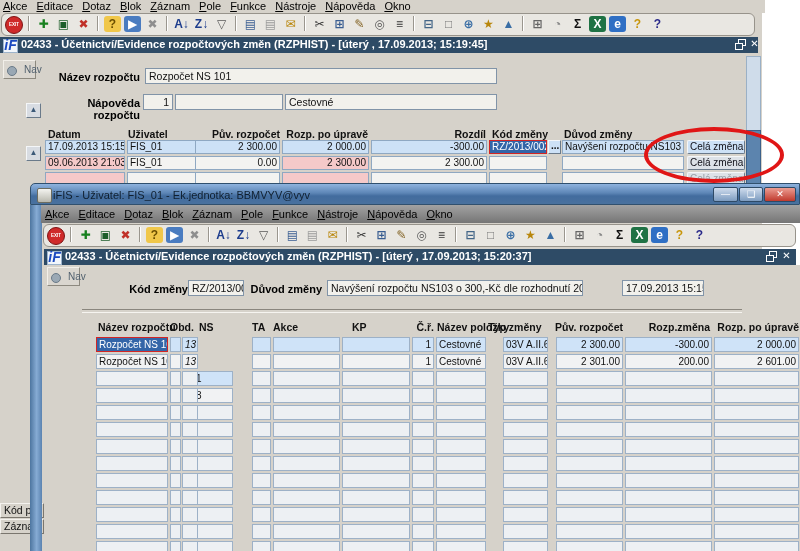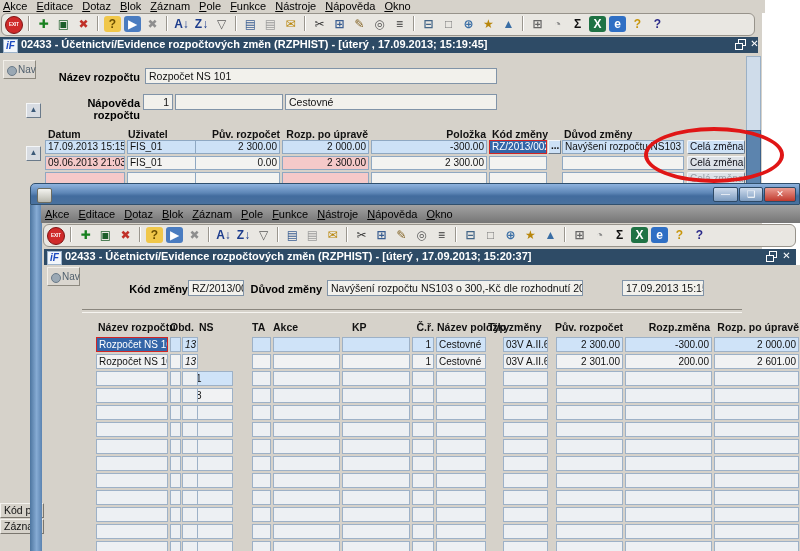--- a/index.html
+++ b/index.html
@@ -21,30 +21,30 @@
         font-size:12px;vertical-align:top;margin:0 1px 0 0;font-weight:bold;overflow:hidden;}
   .texit{background:#cf2a2a;border-radius:50%;width:16px;height:16px;line-height:16px;
          color:#fff;font-size:4.5px;letter-spacing:0;margin:1px 2px 0 0;border:1px solid #7d1414;}
   .tsep{display:inline-block;width:1px;height:15px;background:#9a968e;border-right:1px solid #fff;
         margin:1px 4px 0 3px;vertical-align:top;}
   .mdibar{position:absolute;background:#2e4b66;color:#fff;font-weight:bold;line-height:15px;
           white-space:nowrap;overflow:hidden;}
   #mdibar1{left:0;top:37px;width:758px;height:16px;}
   .ifisico{position:absolute;left:3px;top:2px;width:13px;height:12px;background:#f2f6fb;
            border:1px solid #9db4cc;color:#1a49c0;font-style:italic;font-weight:bold;
-           font-size:10px;line-height:11px;text-align:center;}
+           font-size:14px;line-height:11px;text-align:center;}
   .mdititle{position:absolute;left:21px;top:0;}
   .mdirest{position:absolute;width:13px;height:12px;top:2px;}
   .mdirest::before{content:'';position:absolute;right:1px;top:0;width:6px;height:5px;border:1px solid #fff;}
   .mdirest::after{content:'';position:absolute;left:1px;bottom:1px;width:6px;height:5px;border:1px solid #fff;background:#2e4b66;}
   .mdix{position:absolute;width:13px;height:12px;top:1px;color:#fff;font-size:10px;line-height:12px;
         text-align:center;font-weight:bold;}
 
   .navtab{position:absolute;background:#dad6cf;border:1px solid #f2efe9;border-right-color:#8d897f;
-          border-bottom-color:#8d897f;color:#51606e;font-size:10px;line-height:18px;padding-left:14px;
+          border-bottom-color:#8d897f;color:#51606e;font-size:10px;line-height:18px;padding-left:20px;
           width:33px;height:19px;box-sizing:border-box;}
   .navglobe{position:absolute;left:3px;top:5px;width:8px;height:8px;border-radius:50%;
             background:#9aa8b4;border:1px solid #6a7a88;}
 
   .lbl{position:absolute;font-weight:bold;color:#000;}
   .fld{position:absolute;height:16px;box-sizing:border-box;background:#f2f1ec;
        border:1px solid #8194a8;line-height:14px;font-size:10.5px;padding:0 3px;overflow:hidden;
        white-space:nowrap;}
   .tr{text-align:right;} .tc{text-align:center;}
 
@@ -153,21 +153,21 @@
     <div class="fld" style="left:175px;top:94px;width:108px;"></div>
     <div class="fld" style="left:285px;top:94px;width:212px;">Cestovné</div>
 
     <div class="blockarrow" style="left:26px;top:103px;">▲</div>
     <div class="blockarrow" style="left:26px;top:146px;">▲</div>
 
     <div class="th" style="left:48px;top:128px;width:70px;">Datum</div>
     <div class="th" style="left:128px;top:128px;width:64px;">Uživatel</div>
     <div class="th thr" style="left:196px;top:128px;width:84px;">Pův. rozpočet</div>
     <div class="th thr" style="left:280px;top:128px;width:88px;">Rozp. po úpravě</div>
-    <div class="th thr" style="left:420px;top:128px;width:66px;">Položka</div>
+    <div class="th thr" style="left:420px;top:128px;width:66px;">Rozdíl</div>
     <div class="th" style="left:492px;top:128px;width:70px;">Kód změny</div>
     <div class="th" style="left:564px;top:128px;width:110px;">Důvod změny</div>
 
     <div id="w1body">
         <div class="w1row rsel" style="top: 140px;">
           <div class="w1c w1c-datum">17.09.2013 15:15:46</div>
           <div class="w1c w1c-uziv">FIS_01</div>
           <div class="w1c w1c-puv">2 300.00</div>
           <div class="w1c w1c-poup">2 000.00</div>
           <div class="w1c w1c-rozdil">-300.00</div>
@@ -203,20 +203,21 @@
 
     <div class="statuslbl" style="top:503px;">Kód pro</div>
     <div class="statuslbl" style="top:519px;">Záznam</div>
   </div>
 
   <div id="ellipse"></div>
 
   <div id="win2">
     <div id="w2titlebar">
       <span class="appico"></span>
+      <span id="w2title">iFIS - Uživatel: FIS_01 - Ek.jednotka: BBMVYV@vyv</span>
       <span class="cap" style="left:682px;width:25px;">—</span>
       <span class="cap" style="left:708px;width:24px;">❑</span>
       <span class="cap capclose" style="left:733px;width:32px;">✕</span>
     </div>
     <div id="w2border"></div>
     <div class="menubar" id="w2menubar"><span class="mi">Akce</span><span class="mi">Editace</span><span class="mi">Dotaz</span><span class="mi">Blok</span><span class="mi">Záznam</span><span class="mi">Pole</span><span class="mi">Funkce</span><span class="mi">Nástroje</span><span class="mi">Nápověda</span><span class="mi">Okno</span></div>
     <div class="toolbar" id="tb2"><span class="tbtn texit">EXIT</span><span class="tsep"></span><span class="tbtn" style="color: rgb(24, 128, 31);">✚</span><span class="tbtn" style="color: rgb(28, 94, 42);">▣</span><span class="tbtn" style="color: rgb(192, 48, 40);">✖</span><span class="tsep"></span><span class="tbtn" style="color: rgb(107, 79, 0); background: rgb(240, 199, 74); border-radius: 3px; width: 17px; height: 16px; line-height: 16px; margin: 1px 2px 0px 1px;">?</span><span class="tbtn" style="color: rgb(255, 255, 255); background: rgb(74, 124, 192); border-radius: 3px; width: 17px; height: 16px; line-height: 16px; margin: 1px 2px 0px 1px;">▶</span><span class="tbtn" style="color: rgb(142, 142, 142);">✖</span><span class="tsep"></span><span class="tbtn" style="color: rgb(28, 60, 140);">A↓</span><span class="tbtn" style="color: rgb(28, 60, 140);">Z↓</span><span class="tbtn" style="color: rgb(90, 90, 90);">▽</span><span class="tsep"></span><span class="tbtn" style="color: rgb(58, 94, 146);">▤</span><span class="tbtn" style="color: rgb(154, 154, 154);">▤</span><span class="tbtn" style="color: rgb(184, 134, 11);">✉</span><span class="tsep"></span><span class="tbtn" style="color: rgb(51, 51, 51);">✂</span><span class="tbtn" style="color: rgb(58, 94, 146);">⊞</span><span class="tbtn" style="color: rgb(128, 96, 32);">✎</span><span class="tbtn" style="color: rgb(85, 85, 85);">◎</span><span class="tbtn" style="color: rgb(51, 51, 51);">≡</span><span class="tsep"></span><span class="tbtn" style="color: rgb(68, 102, 136);">⊟</span><span class="tbtn" style="color: rgb(119, 119, 119);">□</span><span class="tbtn" style="color: rgb(58, 110, 165);">⊕</span><span class="tbtn" style="color: rgb(184, 134, 11);">★</span><span class="tbtn" style="color: rgb(58, 110, 165);">▲</span><span class="tsep"></span><span class="tbtn" style="color: rgb(102, 102, 102);">⊞</span><span class="tbtn" style="color: rgb(136, 136, 136);">◔</span><span class="tbtn" style="color: rgb(17, 17, 17);">Σ</span><span class="tbtn" style="color: rgb(255, 255, 255); background: rgb(31, 114, 68); border-radius: 3px; width: 17px; height: 16px; line-height: 16px; margin: 1px 2px 0px 1px;">X</span><span class="tbtn" style="color: rgb(255, 255, 255); background: rgb(47, 111, 196); border-radius: 3px; width: 17px; height: 16px; line-height: 16px; margin: 1px 2px 0px 1px;">e</span><span class="tbtn" style="color: rgb(200, 150, 12);">?</span><span class="tbtn" style="color: rgb(42, 42, 138);">?</span></div>
 
     <div class="mdibar" id="mdibar2" style="position:absolute;">
       <span class="ifisico">iF</span>

